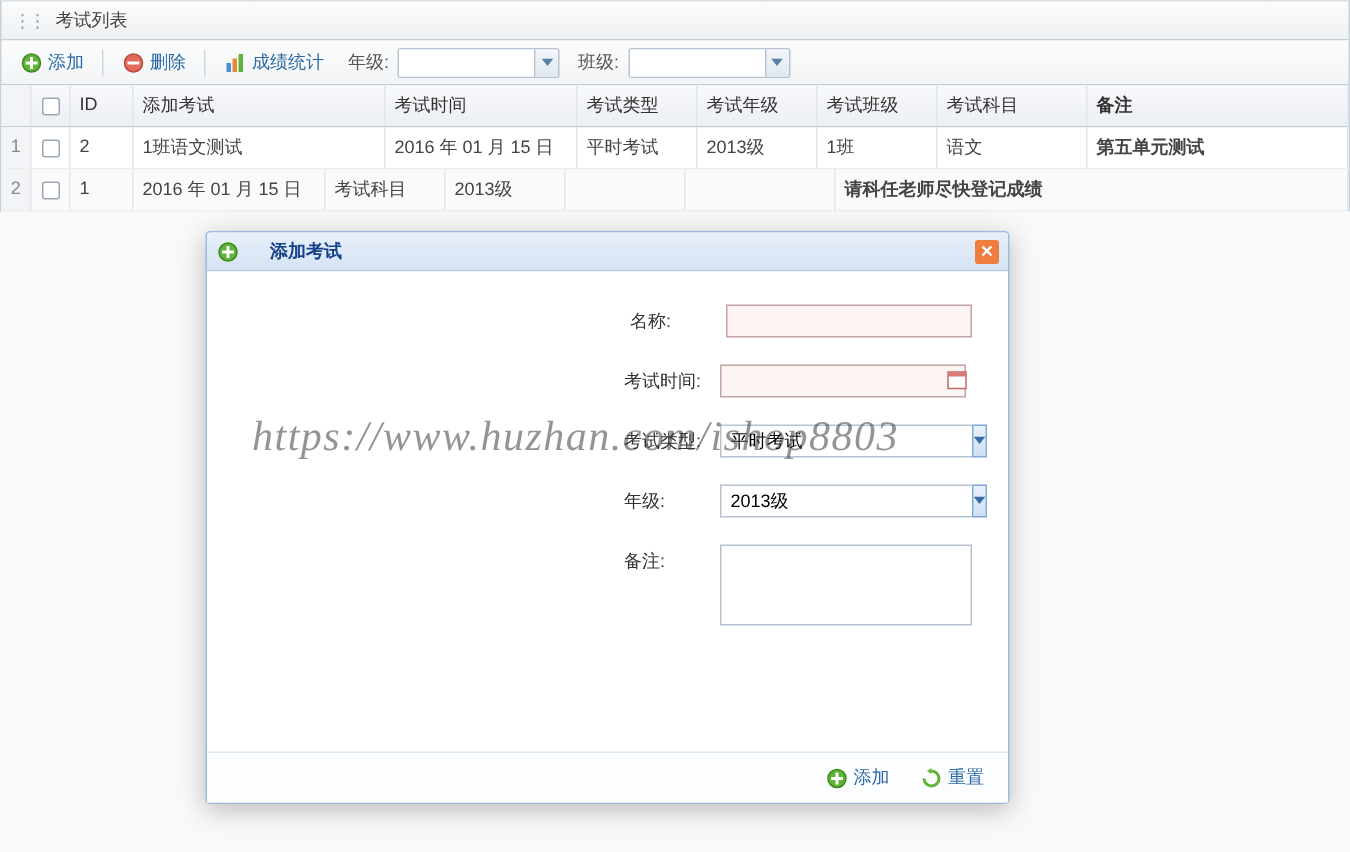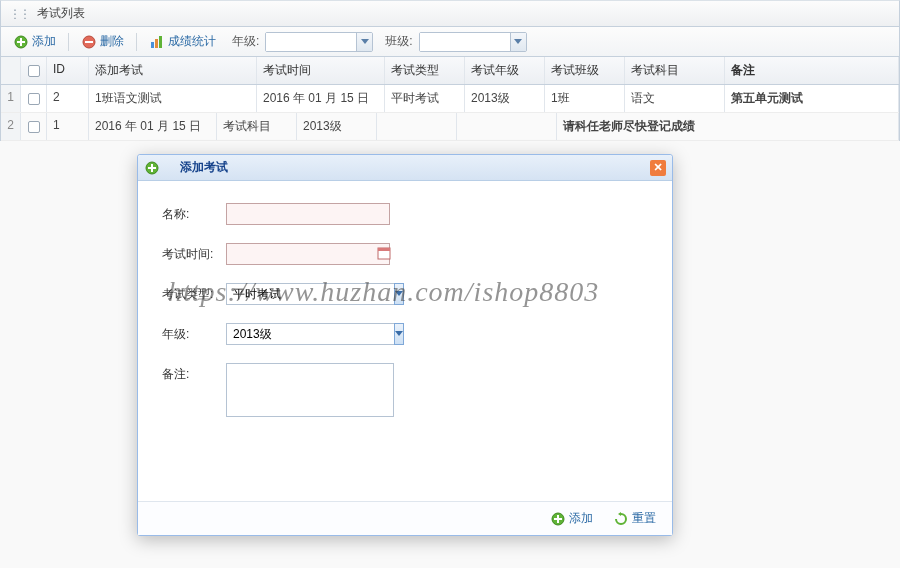--- a/index.html
+++ b/index.html
@@ -123,21 +123,21 @@
 .dlg-head .title { flex: 1; color: #15428b; font-weight: bold; margin-left: 20px; }
 .close-btn {
   width: 16px; height: 16px;
   background: #f07c3e;
   border-radius: 2px;
   display:flex; align-items:center; justify-content:center;
   color:#fff; font-weight:bold; font-size:11px;
   cursor:pointer;
 }
 .dlg-body { flex: 1; padding: 22px 24px 10px 24px; }
-.frow { display: flex; align-items: flex-start; margin-bottom: 18px; }
+.frow { display: flex; align-items: flex-start; margin-bottom: 18px; justify-content: flex-end; }
 .flabel { width: 64px; color: #333; padding-top: 3px; }
 .finput {
   width: 164px; height: 22px;
   border: 1px solid #c4a3a3;
   background: #fdf4f4;
   padding: 0 4px;
   font-size: 12px;
   outline: none;
 }
 .date-wrap { position: relative; width: 168px; }

